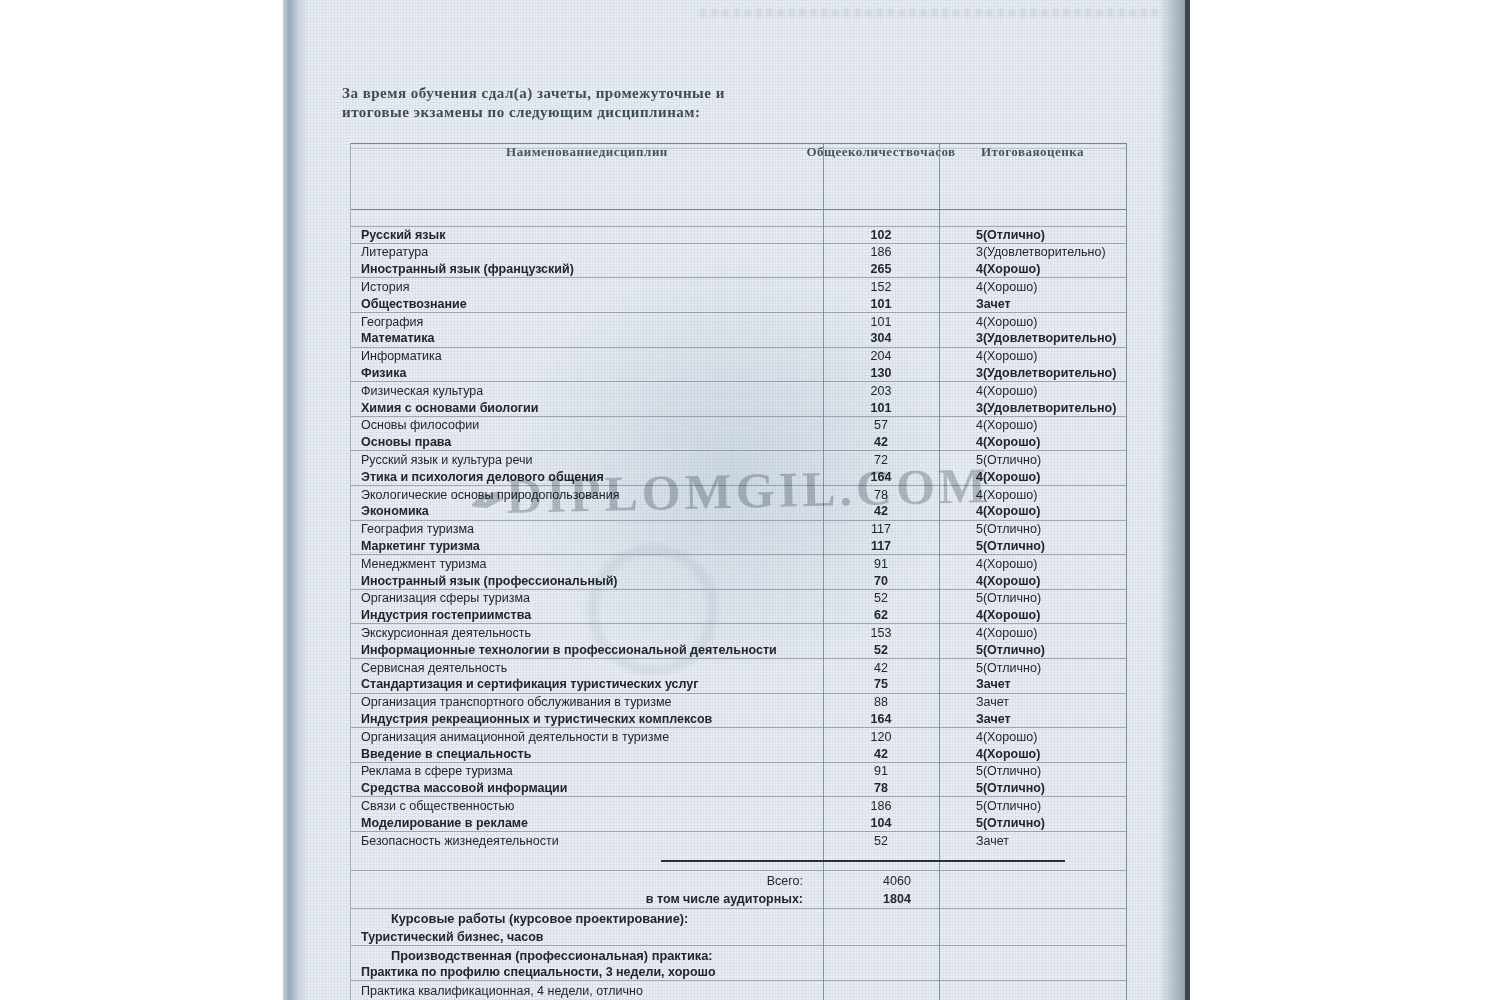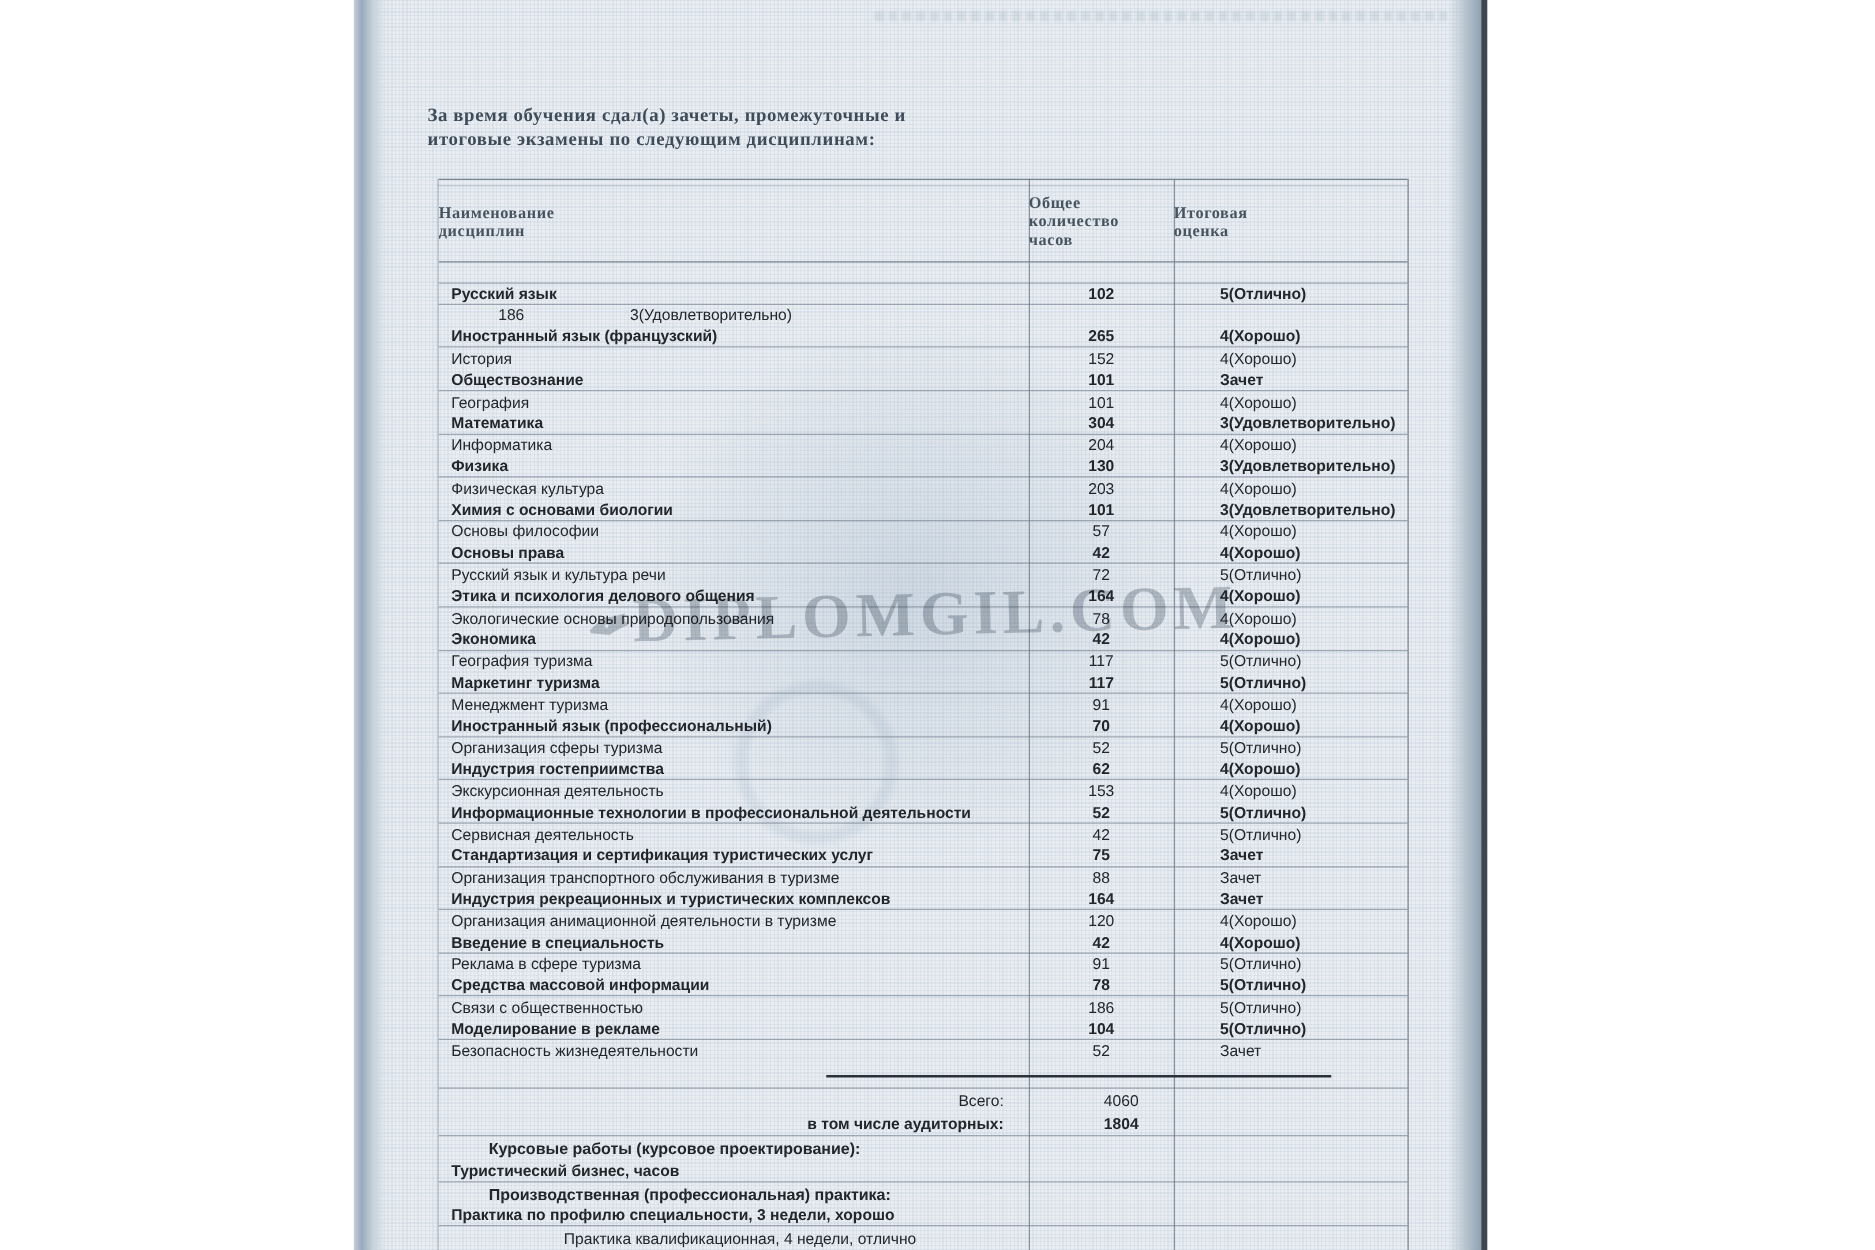--- a/index.html
+++ b/index.html
@@ -61,21 +61,21 @@
   .thead {
     position:relative; height:67px; display:flex;
     border-top:1px solid #76828c; border-bottom:1px solid #76828c;
     font-family:"Liberation Serif", serif; font-weight:bold; color:#46545f;
     letter-spacing:.5px; font-size:13px;
   }
   .thead::before { 
     content:""; position:absolute; left:-1px; right:-1px; top:4px; height:1px;
     background:rgba(120,135,148,0.35);
   }
-  .hcell { display:flex; flex-direction:column; justify-content:center; text-align:left; line-height:15px; }
+  .hcell { display:flex; justify-content:center; text-align:left; line-height:15px; }
   .hcell.hname  { width:472px; }
   .hcell.hhours { width:116px; }
   .hcell.hgrade { flex:1; }
 
   .tbody { position:relative; }
   .row { display:flex; align-items:center; height:17.3px; }
   .row.spacer { height:16.5px; }
   .sepline { border-bottom:1px solid rgba(110,124,138,0.6);font-weight:bold; }
   .cell.name  { width:472px; padding-left:10px; white-space:nowrap; overflow:hidden; }
   .cell.hours { width:116px; text-align:center; }
@@ -84,21 +84,21 @@
   .totals-rule { position:absolute; left:310px; top:717px; width:404px; height:2px; background:#2b3138; }
 
   .bottom-section { position:absolute; left:0; right:0; top:727px; border-top:1px solid rgba(110,124,138,0.6); }
   .brow { display:flex; align-items:center; }
   .bname { width:472px; white-space:nowrap; }
   .bhours { width:116px; text-align:center; }
   .bgrade { flex:1; }
   .right-label { text-align:right; padding-right:20px; }
   .bold-title { font-weight:bold; padding-left:40px; font-size:12.8px; }
   .plain { padding-left:10px; }
-  .h19 { height:19px;gap:16px; } .h18 { height:18px; } .h17 { height:17px; } .h20 { height:20px;text-align:center; }
+  .h19 { height:19px;gap:16px; } .h18 { height:18px; } .h17 { height:17px; } .h20 { height:20px; }
 
   
   .watermark {
     position:absolute; left:182px; top:462px; z-index:6; white-space:nowrap;
     font-family:"Liberation Serif", serif; font-weight:bold;
     font-size:50px; letter-spacing:4px; color:rgba(106,117,130,0.40);
     transform:rotate(-1.3deg); mix-blend-mode:multiply;
   }
   .watermark .quill {
     display:inline-block; font-size:42px; margin-right:2px;
@@ -146,20 +146,21 @@
       <div class="tbody">
         <div class="row spacer sepline"></div>
 
   <div class="row sepline">
     <div class="cell name">Русский язык</div>
     <div class="cell hours">102</div>
     <div class="cell grade">5(Отлично)</div>
   </div>
 
   <div class="row">
+    <div class="cell name">Литература</div>
     <div class="cell hours">186</div>
     <div class="cell grade">3(Удовлетворительно)</div>
   </div>
 
   <div class="row sepline">
     <div class="cell name">Иностранный язык (французский)</div>
     <div class="cell hours">265</div>
     <div class="cell grade">4(Хорошо)</div>
   </div>
 

